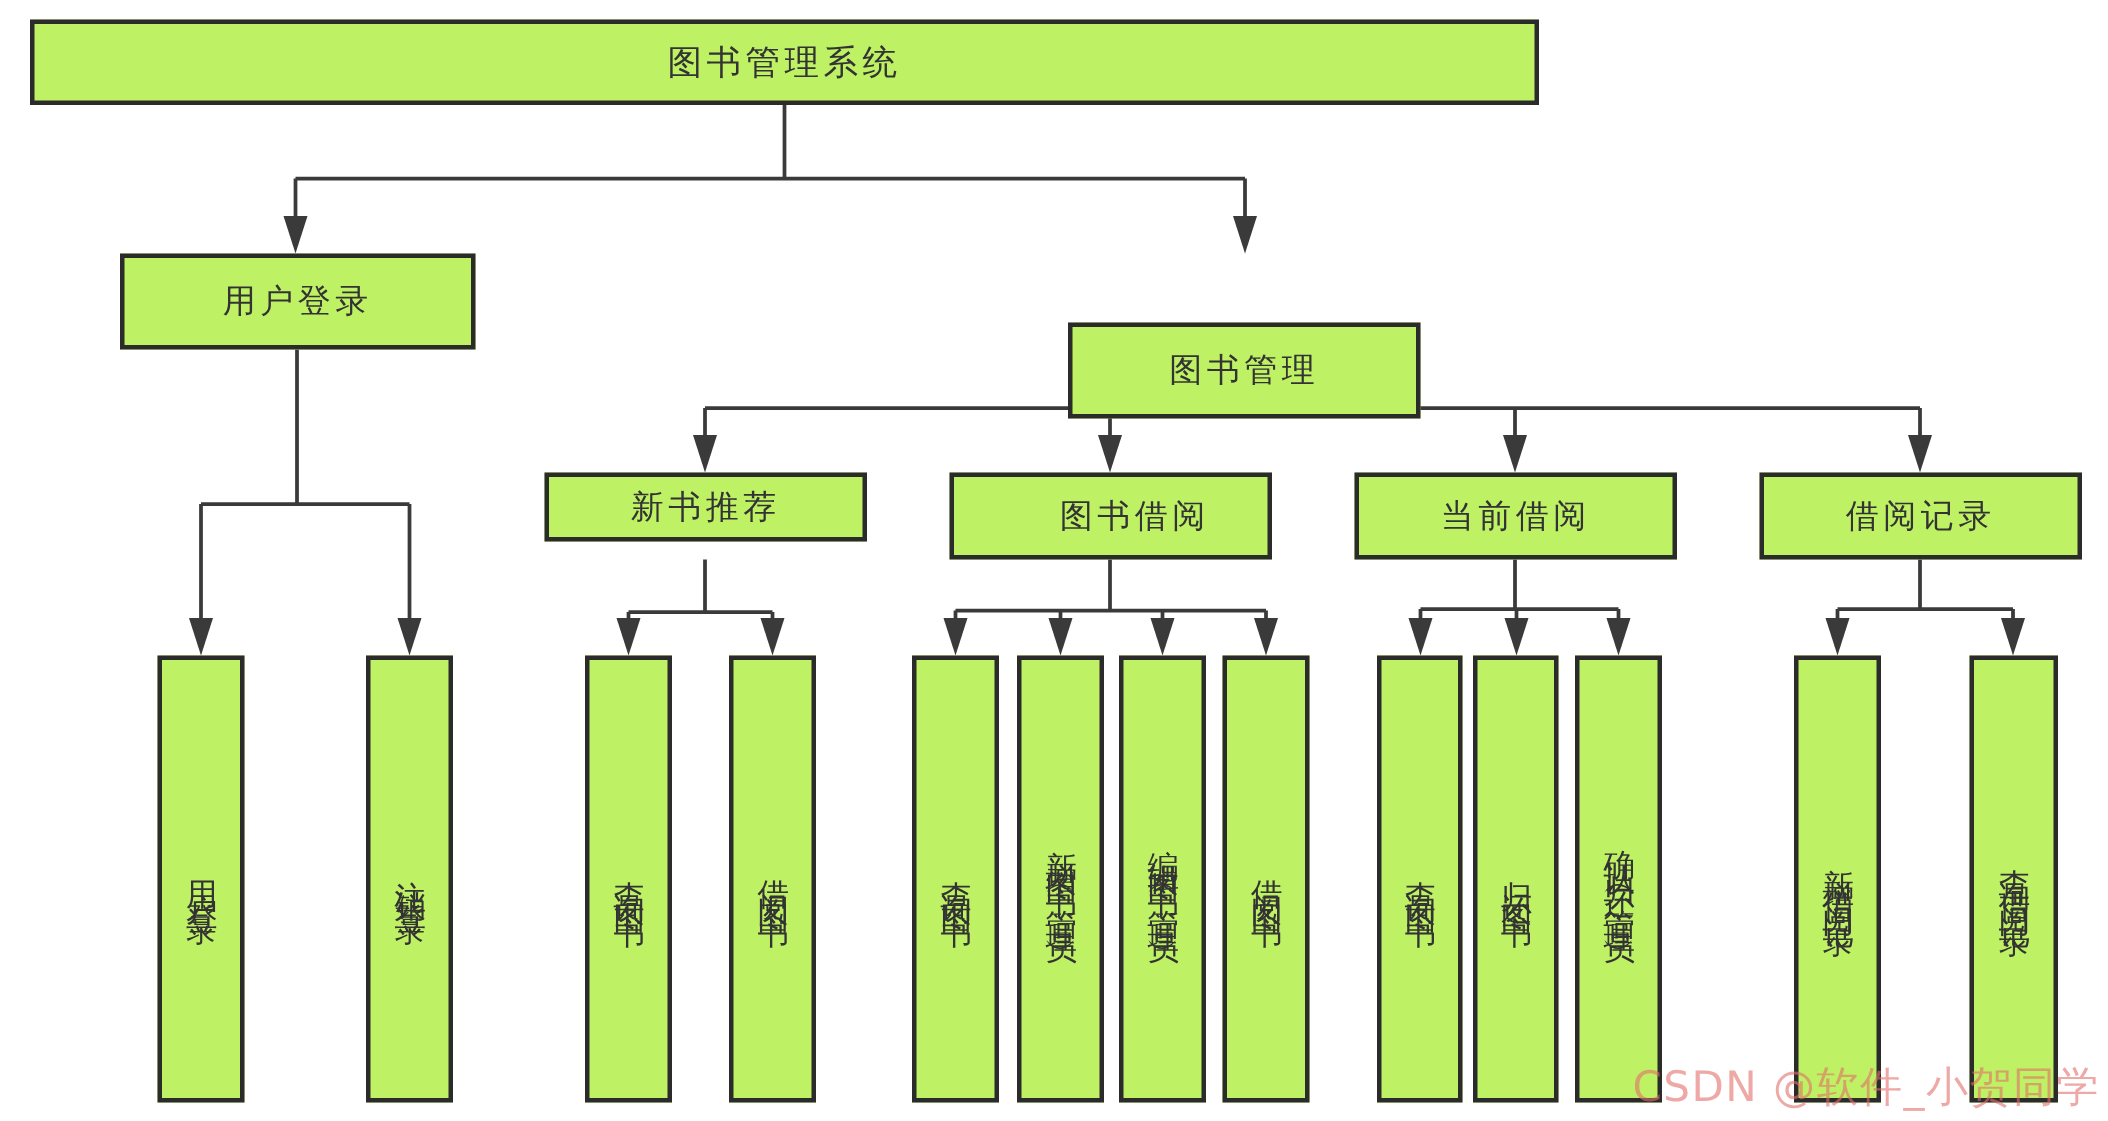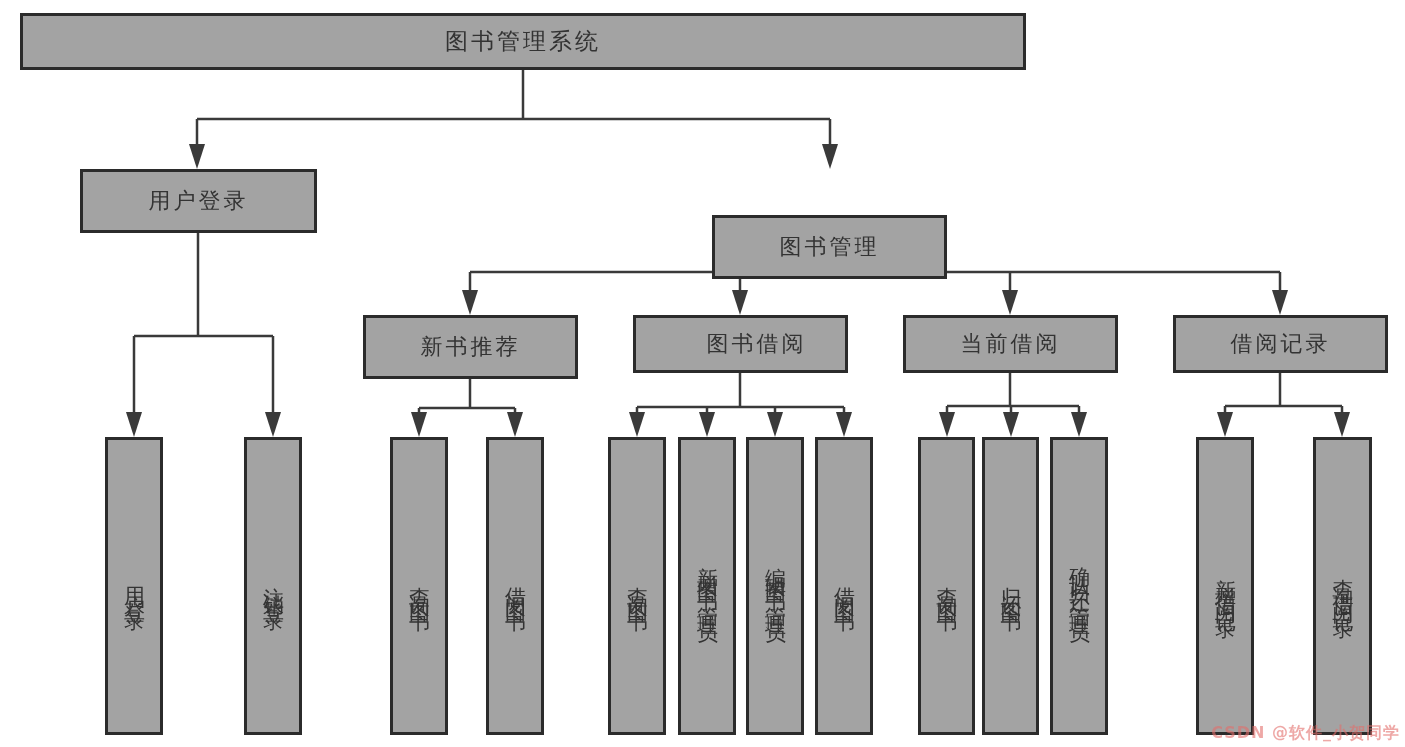--- a/index.html
+++ b/index.html
@@ -7,44 +7,43 @@
     position:relative;
     width:1405px; height:747px;
     background:#ffffff;
     font-family:"DejaVu Sans","Liberation Sans",sans-serif;
     overflow:hidden;
   }
   svg.connectors { position:absolute; left:0; top:0; width:1405px; height:747px; }
   .node {
     position:absolute;
     box-sizing:border-box;
-    background:#a3a3a3;
+    background:#bef264;
     border:3px solid #2b2b2b;
     display:flex; align-items:center; justify-content:center;
     color:#333333;
   }
   .node.horizontal .label { font-size:22px; letter-spacing:3px; white-space:nowrap; }
   .node.root .label { font-size:23px; }
   .node.vertical .label {
     writing-mode:vertical-rl;
     text-orientation:mixed;
     font-size:21px;
     letter-spacing:8px;
     line-height:1;
     white-space:nowrap;
   }
   .watermark {
     position:absolute;
     right:5px; bottom:3px;
-    font-size:16px;
+    font-size:28px;
     letter-spacing:1px;
     color:rgba(226,110,106,0.6);
     z-index:5;
     white-space:nowrap;
-    font-weight:bold;
   }
 </style>
 </head>
 <body>
 
 <div class="canvas" id="canvas">
   <svg class="connectors" id="connectors" xmlns="http://www.w3.org/2000/svg" viewBox="0 0 1405 747">
       <g>
         <line x1="523" y1="70" x2="523" y2="119" stroke="#3a3a3a" stroke-width="2.5"></line>
         <line x1="197" y1="119" x2="830" y2="119" stroke="#3a3a3a" stroke-width="2.5"></line>
@@ -115,21 +114,21 @@
   <div class="watermark">CSDN @软件_小贺同学</div>
 <div class="node horizontal root" style="left: 20px; top: 13px; width: 1006px; height: 57px;">
       <span class="label">图书管理系统</span>
     </div>
     <div class="node horizontal" style="left: 80px; top: 169px; width: 237px; height: 64px;">
       <span class="label">用户登录</span>
     </div>
     <div class="node horizontal" style="left: 712px; top: 169px; width: 235px; height: 64px; margin-top: 46px;">
       <span class="label">图书管理</span>
     </div>
-    <div class="node horizontal" style="left: 363px; top: 315px; width: 215px; height: 64px;">
+    <div class="node horizontal" style="left: 363px; top: 315px; width: 215px; height: 46px;">
       <span class="label">新书推荐</span>
     </div>
     <div class="node horizontal" style="left: 633px; top: 315px; width: 215px; height: 58px; padding-left: 32px;">
       <span class="label">图书借阅</span>
     </div>
     <div class="node horizontal" style="left: 903px; top: 315px; width: 215px; height: 58px; text-align: center;">
       <span class="label">当前借阅</span>
     </div>
     <div class="node horizontal" style="left: 1173px; top: 315px; width: 215px; height: 58px;">
       <span class="label">借阅记录</span>

